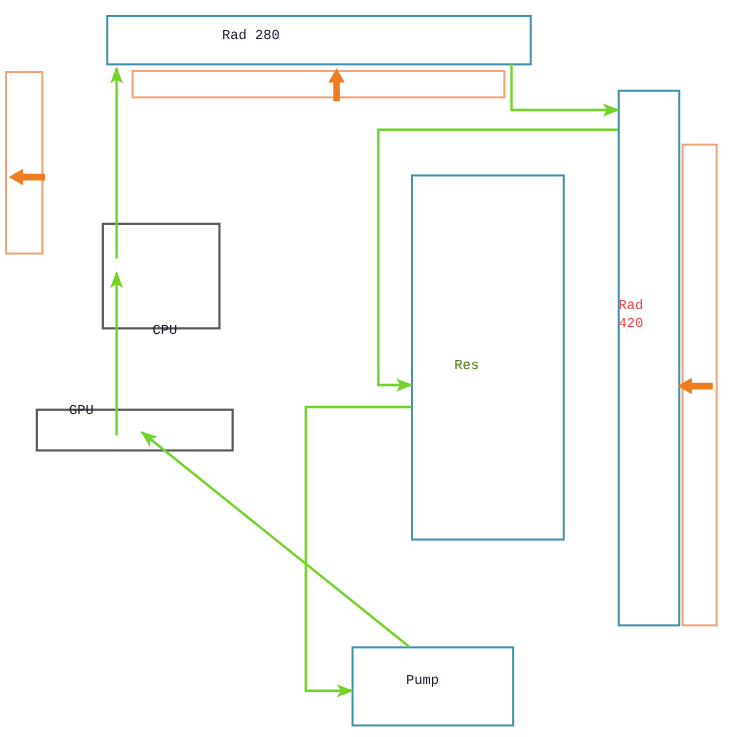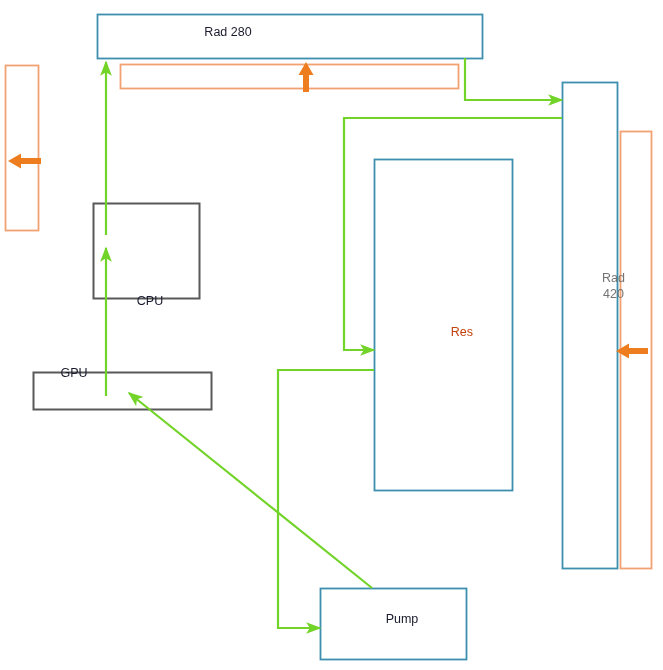--- a/index.html
+++ b/index.html
@@ -17,21 +17,21 @@
     background: #ffffff;
     overflow: hidden;
   }
   #canvas svg {
     position: absolute;
     left: 0;
     top: 0;
   }
   .node-label {
     position: absolute;
-    font-family: Liberation Sans, sans-serif;
+    font-family: Liberation Mono, monospace;
     font-size: 12.5px;
     color: #1a1a2e;
     white-space: pre;
     text-align: center;
     line-height: 1.25;
     pointer-events: none;
   }
 </style>
 </head>
 <body>
@@ -65,18 +65,18 @@
         <polygon points="8,161 21,153.5 21,158 41,158 41,164 21,164 21,168.5" fill="#ed7d1f"></polygon>
       </g>
       <g>
         <polygon points="616,351 629,343.5 629,348 648,348 648,354 629,354 629,358.5" fill="#ed7d1f"></polygon>
       </g>
     </svg>
   <div id="labels">
       <div class="node-label" style="left: 168px; top: 25px; width: 120px; text-align: center; color: rgb(26, 26, 46);">Rad 280</div>
       <div class="node-label" style="left: 120px; top: 249px; width: 60px; text-align: center; color: rgb(26, 26, 46); margin-top: 45px;">CPU</div>
       <div class="node-label" style="left: 44px; top: 366px; width: 60px; text-align: center; color: rgb(26, 26, 46);">GPU</div>
-      <div class="node-label" style="left: 413px; top: 325px; width: 60px; text-align: right; color: #c2410c;">Res</div>
-      <div class="node-label" style="left: 586px; top: 271px; width: 55px; text-align: center; color: #737373;">Rad
+      <div class="node-label" style="left: 413px; top: 325px; width: 60px; text-align: left; color: #4d7c0f;">Res</div>
+      <div class="node-label" style="left: 546px; top: 271px; width: 55px; text-align: center; color: #ef4444;">Rad
 420</div>
-      <div class="node-label" style="left: 372px; top: 612px; width: 60px; text-align: center; color: rgb(26, 26, 46);">Pump</div>
+      <div class="node-label" style="left: 354px; top: 612px; width: 60px; text-align: center; color: rgb(26, 26, 46);">Pump</div>
     </div>
 </div>
 
 </body></html>

